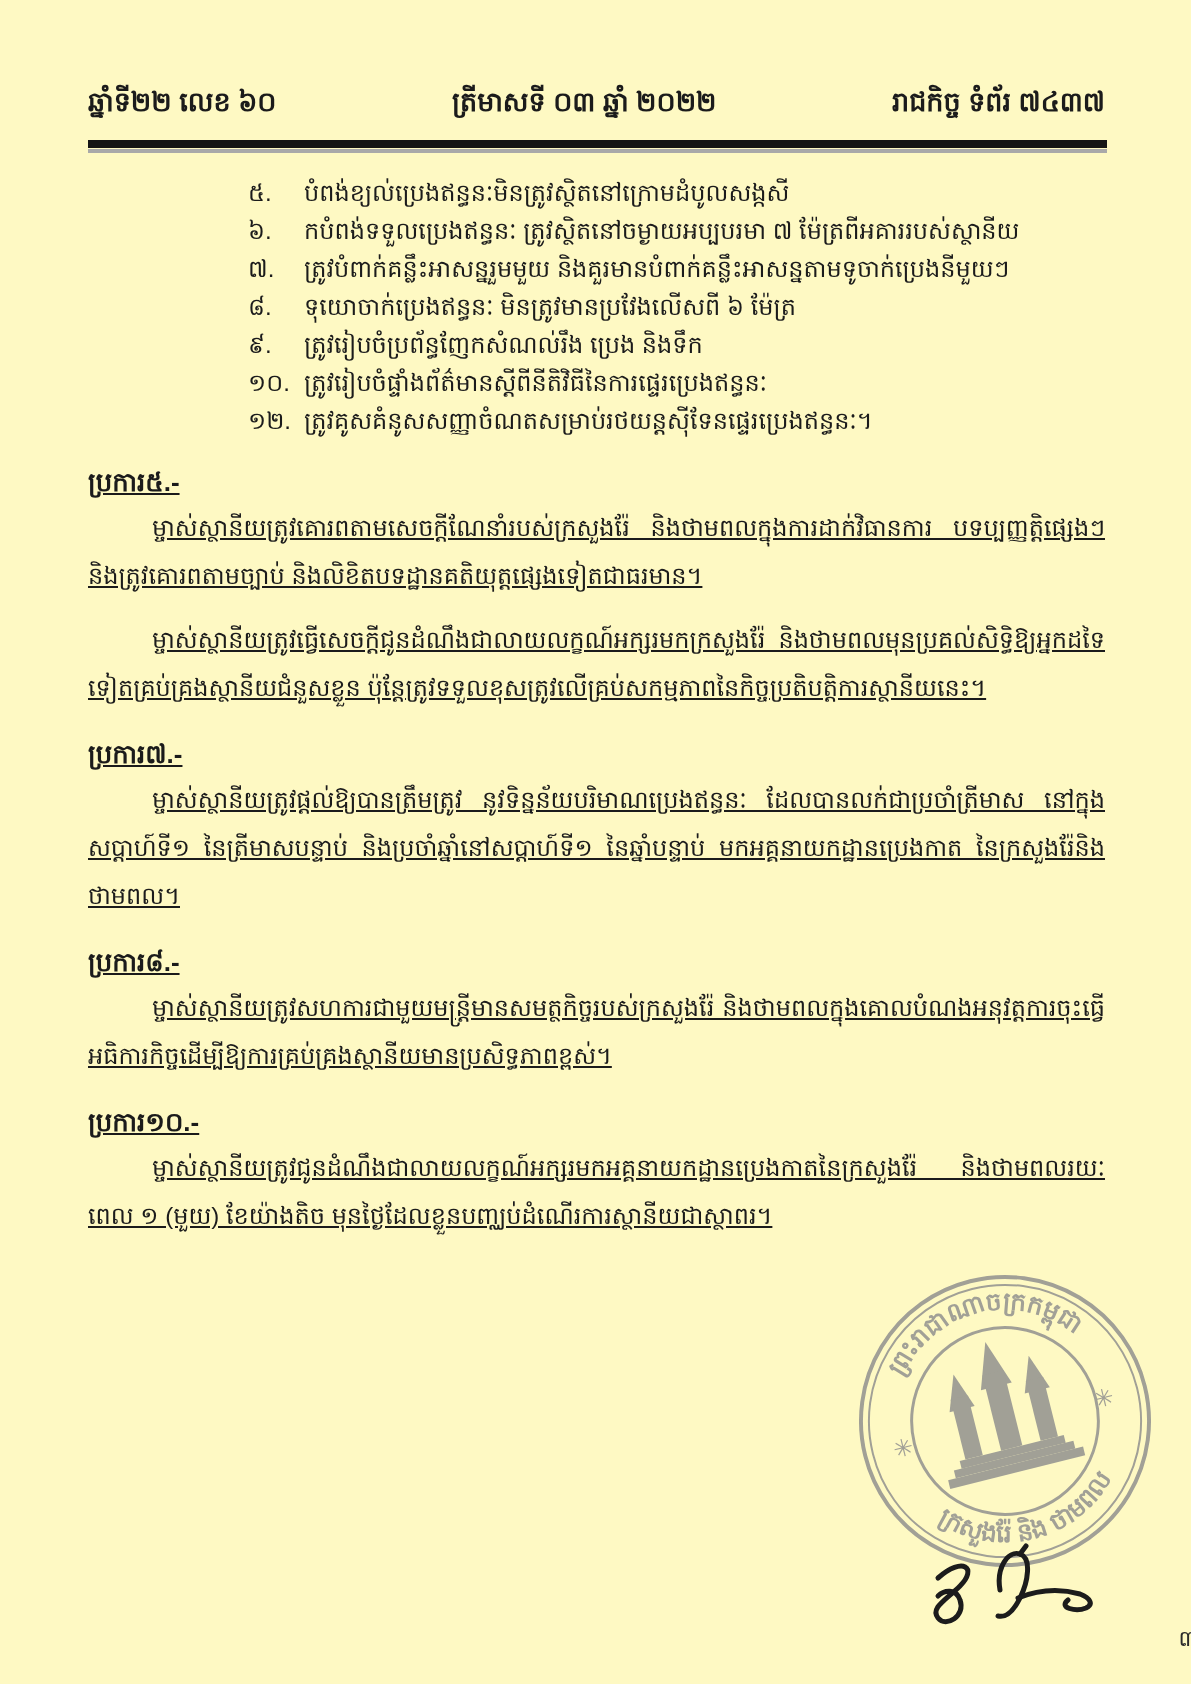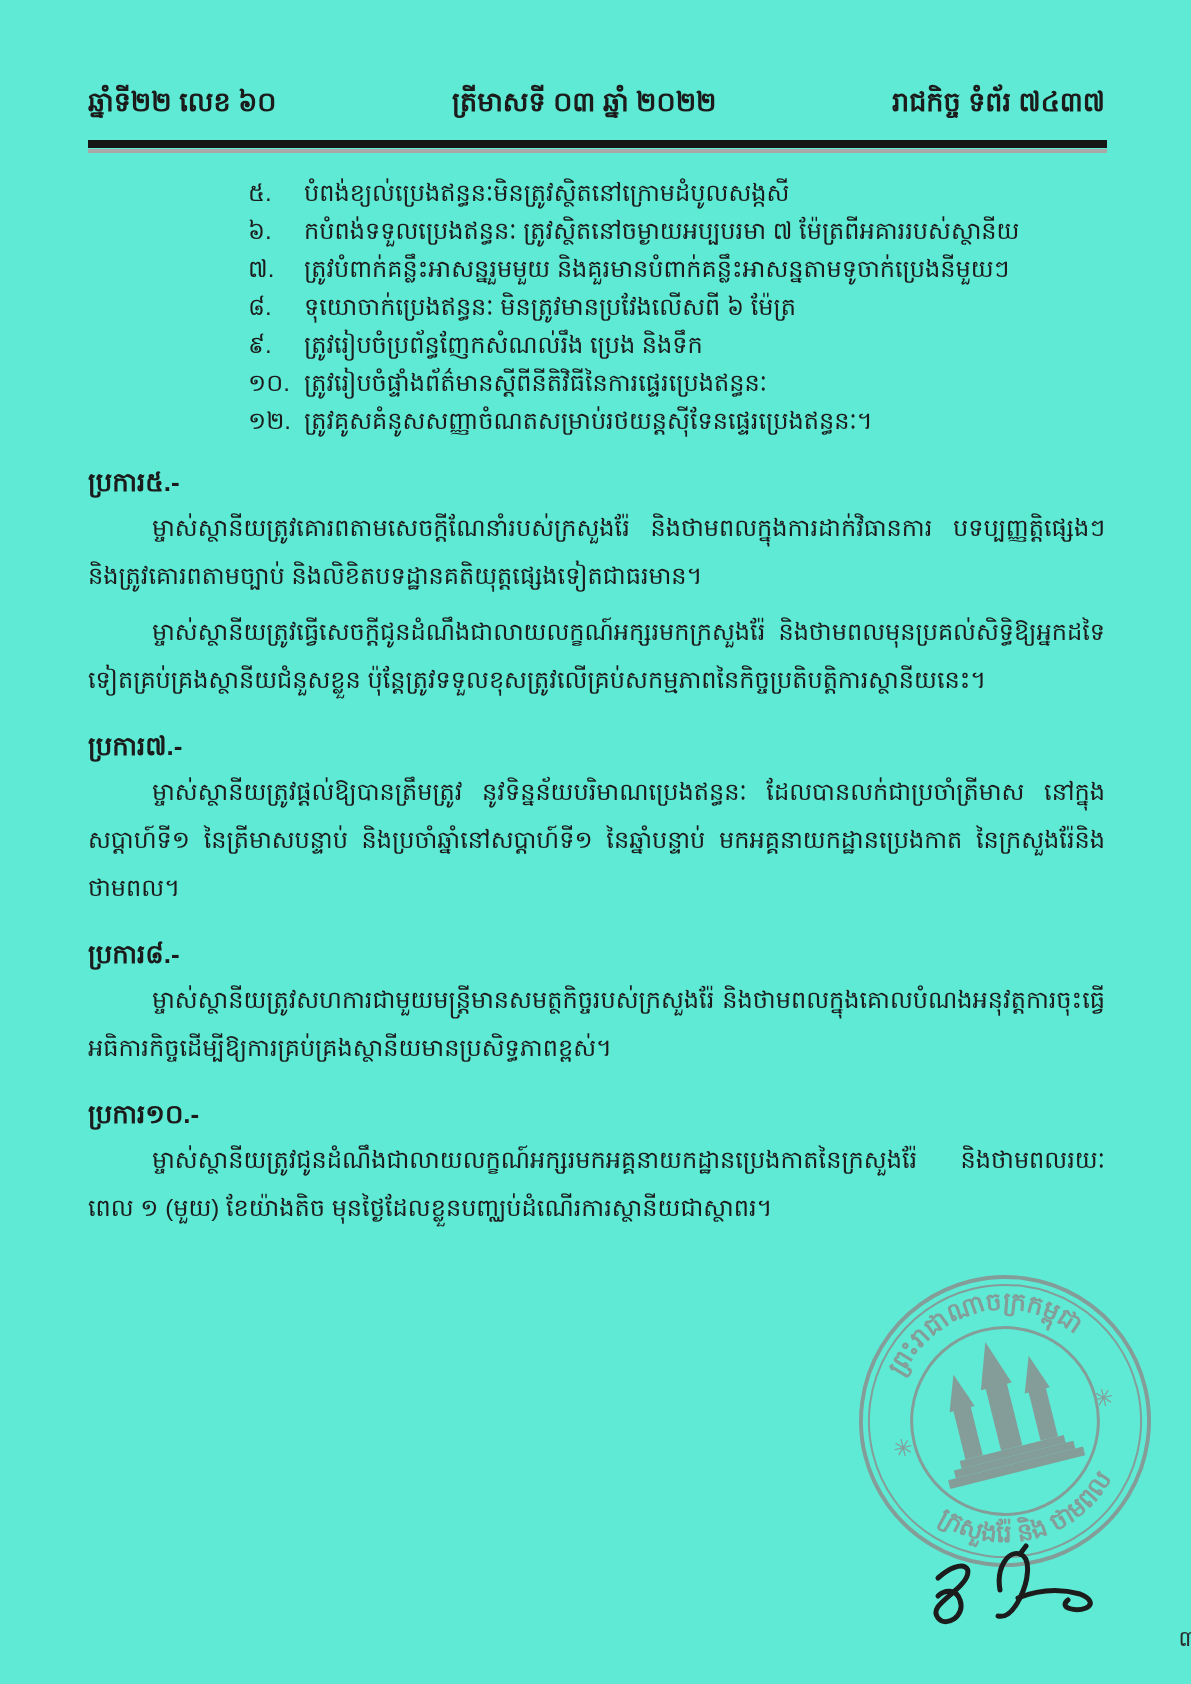--- a/index.html
+++ b/index.html
@@ -1,35 +1,35 @@
 <!DOCTYPE html>
 <html><head>
 <meta charset="utf-8">
 <style>
   html,body{margin:0;padding:0;}
   body{
     width:1191px;height:1684px;background:#ffffff;position:relative;overflow:hidden;
     font-family:"Liberation Sans","DejaVu Sans",sans-serif;color:#1b1b1b;
   }
-  .page{position:absolute;inset:0;background:#5eead4;}
+  .page{position:absolute;inset:0;background:#fef9c3;}
   
   .gz-header{
     position:absolute;top:84px;left:88px;right:86px;
     display:flex;justify-content:space-between;align-items:flex-end;
     font-weight:700;font-size:27px;line-height:1.4;white-space:nowrap;
   }
   .gz-rule{position:absolute;top:140px;left:88px;right:84px;height:8px;background:#161616;}
   .gz-rule::after{content:"";position:absolute;left:0;right:0;top:9px;height:4px;background:#a9a9a9;}
   
   .content{position:absolute;top:158px;left:88px;right:86px;}
   .reg-list{margin:16px 0 0 160px;}
   .reg-row{display:flex;align-items:baseline;min-height:38px;font-size:24px;line-height:38px;}
   .reg-num{flex:0 0 56px;}
   .reg-text{flex:1;}
-  .section{margin-top:8px;}
+  .section{margin-top:16px;text-decoration:underline;}
   .section-heading{
     font-size:26px;font-weight:700;margin:26px 0 6px 0;line-height:32px;
   }
   .section-body{
     margin:0;font-size:24px;line-height:48px;text-align:justify;text-indent:64px;
   }
   .page-num{
     position:absolute;top:1625px;left:0;width:100%;text-align:right;
     font-size:22px;color:#2a2a2a;padding-left:28px;
   }

